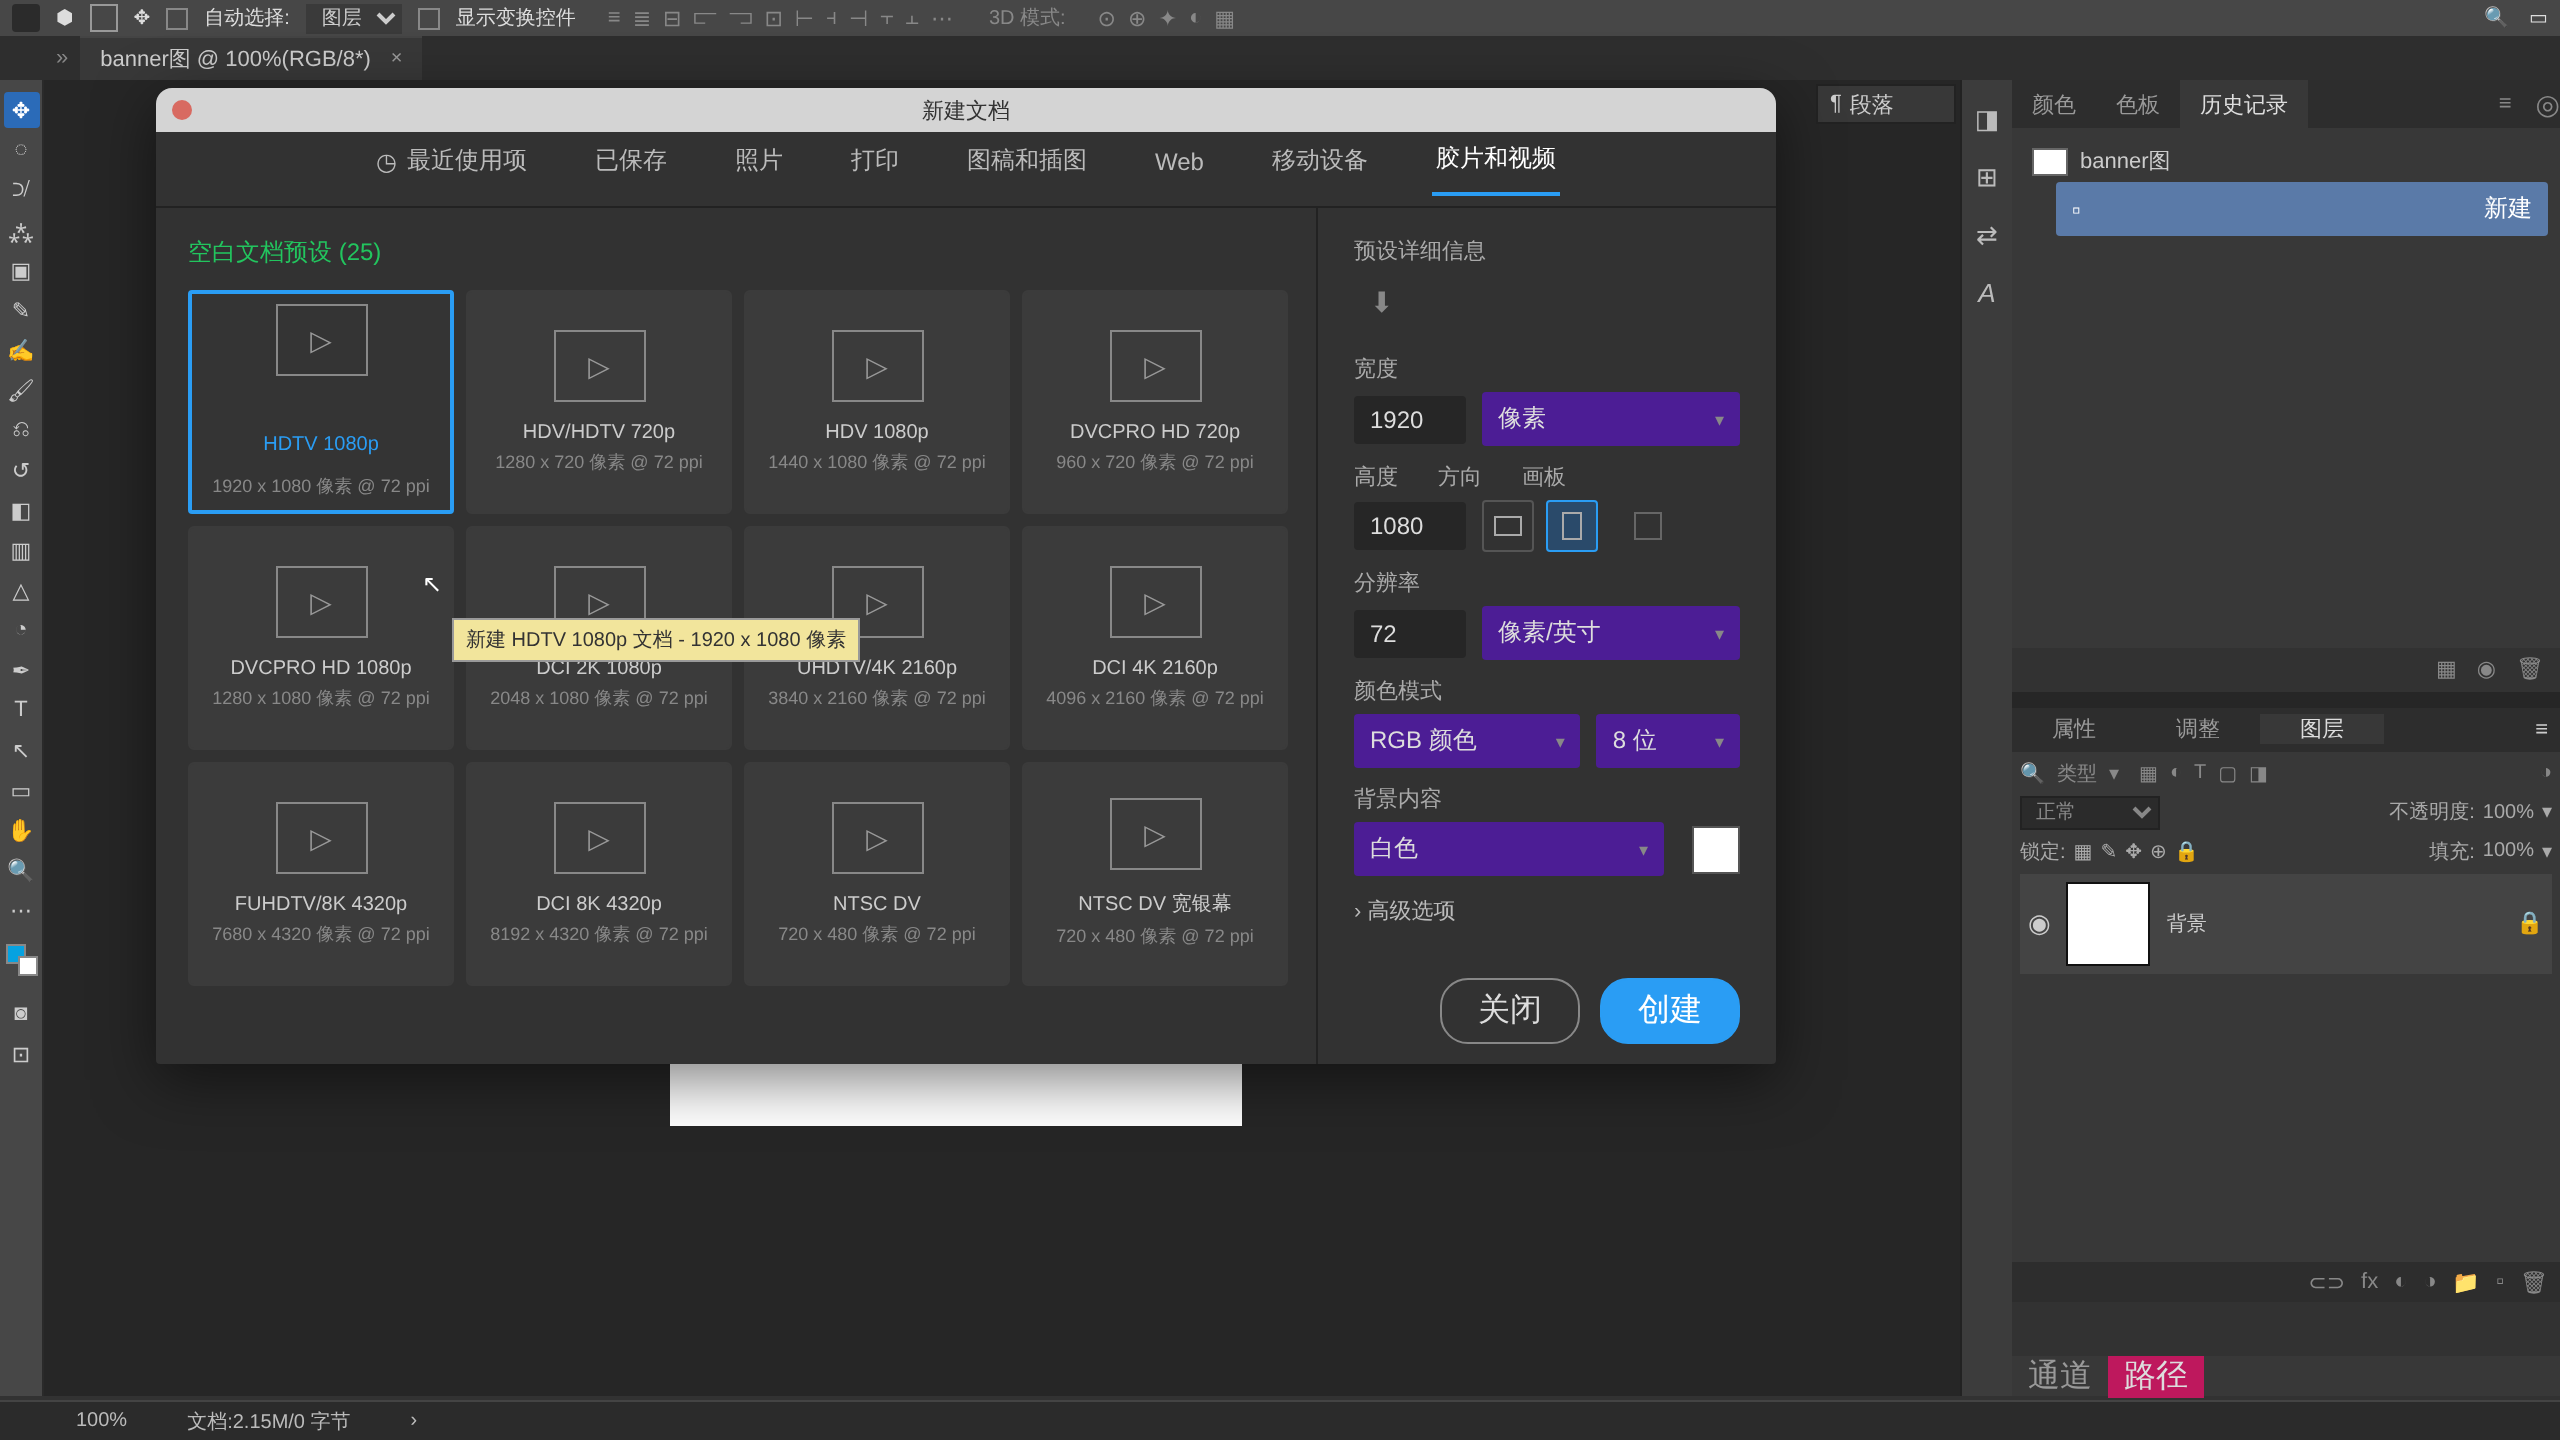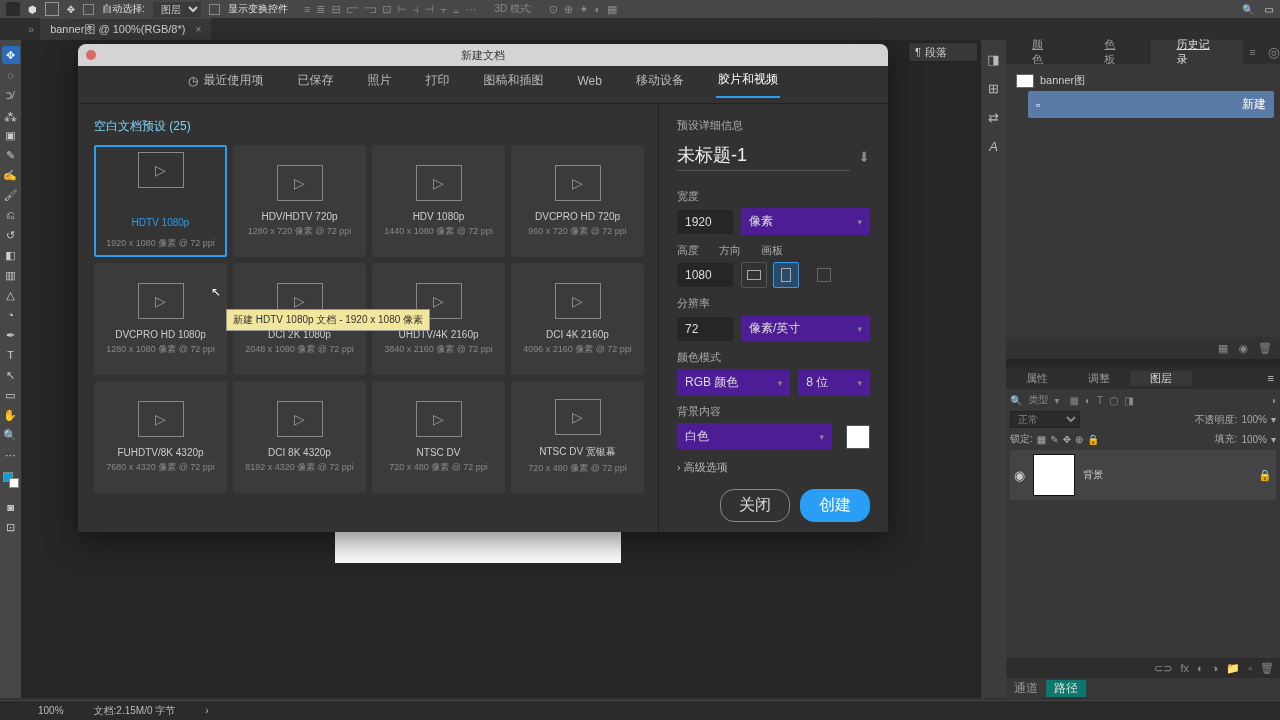--- a/index.html
+++ b/index.html
@@ -30,63 +30,63 @@
 .toolbar-left .swatches .bg { width: 10px; height: 10px; background: #fff; position: absolute; bottom: 0; right: 0; border: 1px solid #888; }
 
 .canvas-area { flex: 1; background: #262626; position: relative; }
 .canvas-rect { position: absolute; left: 313px; top: 487px; width: 286px; height: 36px; background: #fff; }
 
 .right-panels { width: 300px; background: #323232; display: flex; }
 .right-strip { width: 26px; background: #3c3c3c; display: flex; flex-direction: column; align-items: center; padding-top: 12px; gap: 14px; border-left: 1px solid #222; }
 .right-strip span { font-size: 13px; color: #bbb; }
 .panel-col { flex: 1; display: flex; flex-direction: column; }
 .panel-tabs { height: 24px; background: #2d2d2d; display: flex; align-items: center; font-size: 11px; }
-.panel-tabs .tab { padding: 0 26px; height: 100%; display: flex; align-items: center; color: #999; text-decoration: underline; }
+.panel-tabs .tab { padding: 0 10px; height: 100%; display: flex; align-items: center; color: #999; }
 .panel-tabs .tab.active { background: #383838; color: #ddd; }
 .panel-tabs .menu { margin-left: auto; padding: 0 6px; color: #888; }
 .panel-body { background: #383838; flex: 1; padding: 6px; font-size: 11px; }
 
 .hist-row { display: flex; align-items: center; gap: 6px; padding: 3px 4px; }
 .hist-row .thumb { width: 18px; height: 14px; background: #fff; border: 1px solid #666; }
 .hist-row.sel { background: #5a7aa8; color: #fff; margin-left: 16px; }
 
 .layers-head { height: 22px; background: #2d2d2d; display: flex; align-items: center; font-size: 11px; }
 .layers-head .tab { padding: 0 20px; color: #999; }
 .layers-head .tab.active { background: #383838; color: #ddd; }
 .layers-body { background: #383838; padding: 4px; font-size: 10px; flex: 1; }
 .layers-body .row1 { display: flex; align-items: center; gap: 6px; margin-bottom: 4px; color: #888; }
 .layers-body .controls { display: flex; align-items: center; gap: 4px; margin-bottom: 4px; color: #aaa; }
 .layers-body select, .layers-body input { background: #2b2b2b; color: #888; border: 1px solid #222; font-size: 10px; padding: 1px 3px; }
 .layer-item { display: flex; align-items: center; background: #444; padding: 4px; gap: 8px; margin-top: 4px; }
 .layer-item .eye { color: #ccc; font-size: 13px; }
 .layer-item .lthumb { width: 42px; height: 42px; background: #fff; border: 1px solid #111; }
 .layer-item .lock { margin-left: auto; color: #999; font-size: 11px; }
 .layers-foot { height: 20px; background: #2d2d2d; display: flex; align-items: center; justify-content: flex-end; gap: 8px; padding: 0 6px; color: #888; font-size: 11px; }
-.layers-foot2 { height: 20px; background: #383838; display: flex; align-items: center; font-size: 12px; }
+.layers-foot2 { height: 20px; background: #383838; display: flex; align-items: center; font-size: 16px; margin-top: 27px; }
 .layers-foot2 .ft { padding: 0 8px; color: #999; }
-.layers-foot2 .ft.active { background: #0f766e; color: #ddd; }
+.layers-foot2 .ft.active { background: #be185d; color: #ddd; }
 
 .sep-row { height: 8px; background: #262626; }
 
 
 .para-panel { position: absolute; right: 302px; top: 42px; width: 70px; height: 20px; background: #383838; display: flex; align-items: center; gap: 4px; padding: 0 6px; font-size: 11px; color: #ccc; border: 1px solid #222; }
 
 
 .statusbar { position: absolute; bottom: 0; left: 0; right: 0; height: 20px; background: #2b2b2b; display: flex; align-items: center; font-size: 10px; color: #bbb; padding-left: 38px; gap: 30px; border-top: 1px solid #444; }
 
 
 .dialog { position: absolute; left: 78px; top: 44px; width: 810px; height: 488px; background: #323232; border-radius: 8px 8px 2px 2px; box-shadow: 0 8px 30px rgba(0,0,0,0.5); display: flex; flex-direction: column; overflow: hidden; }
 .dlg-title { height: 22px; background: #d4d4d4; display: flex; align-items: center; justify-content: center; font-size: 11px; color: #333; position: relative; }
 .dlg-title .dot { position: absolute; left: 8px; width: 10px; height: 10px; border-radius: 50%; background: #d86a61; }
 .dlg-tabs { height: 38px; background: #323232; display: flex; align-items: center; justify-content: center; gap: 30px; font-size: 12px; color: #bbb; border-bottom: 1px solid #222; }
 .dlg-tabs .dt { padding: 0 2px 8px; cursor: pointer; display: flex; align-items: center; gap: 5px; }
 .dlg-tabs .dt.active { color: #fff; border-bottom: 2px solid #2a9df4; }
 .dlg-content { flex: 1; display: flex; }
 .dlg-left { flex: 1; padding: 14px 16px; overflow: hidden; }
-.dlg-left .heading { font-size: 12px; color: #7dd3fc; margin-bottom: 10px; }
+.dlg-left .heading { font-size: 12px; color: #22c55e; margin-bottom: 10px; }
 .preset-grid { display: grid; grid-template-columns: repeat(4, 133px); gap: 6px; }
 .preset { width: 133px; height: 112px; background: #3b3b3b; border: 1px solid #3b3b3b; border-radius: 3px; display: flex; flex-direction: column; align-items: center; justify-content: center; padding: 6px; cursor: pointer; }
 .preset.sel { border: 2px solid #2a9df4; background: #343434; }
 .preset .picon { width: 46px; height: 36px; border: 1px solid #888; display: flex; align-items: center; justify-content: center; margin-bottom: 10px; }
 .preset .picon span { color: #999; font-size: 14px; }
 .preset .pname { font-size: 10px; color: #ccc; margin-bottom: 3px; text-align: center; }
 .preset.sel .pname { color: #2a9df4; margin-top: 12px; }
 .preset .pdesc { font-size: 9px; color: #888; text-align: center; }
 
 .tooltip-cursor { position: absolute; left: 133px; top: 241px; color: #fff; font-size: 12px; z-index: 5; }
@@ -415,21 +415,20 @@
             <div class="pname">NTSC DV 宽银幕</div>
             <div class="pdesc">720 x 480 像素 @ 72 ppi</div>
           </div>
         </div>
       <div class="tooltip-cursor">↖</div>
       <div class="tooltip-box">新建 HDTV 1080p 文档 - 1920 x 1080 像素</div>
     </div>
     <div class="dlg-right">
       <div class="lbl">预设详细信息</div>
       <div class="title-row">
-        <div class="doc-title">未标题-1</div>
         <span class="save-ic">⬇</span>
       </div>
       <div class="lbl">宽度</div>
       <div class="field-row">
         <input class="num-input" value="1920" style="">
         <div class="sel">
             <span>像素</span>
             <span class="chev">▾</span>
           </div>
       </div>

